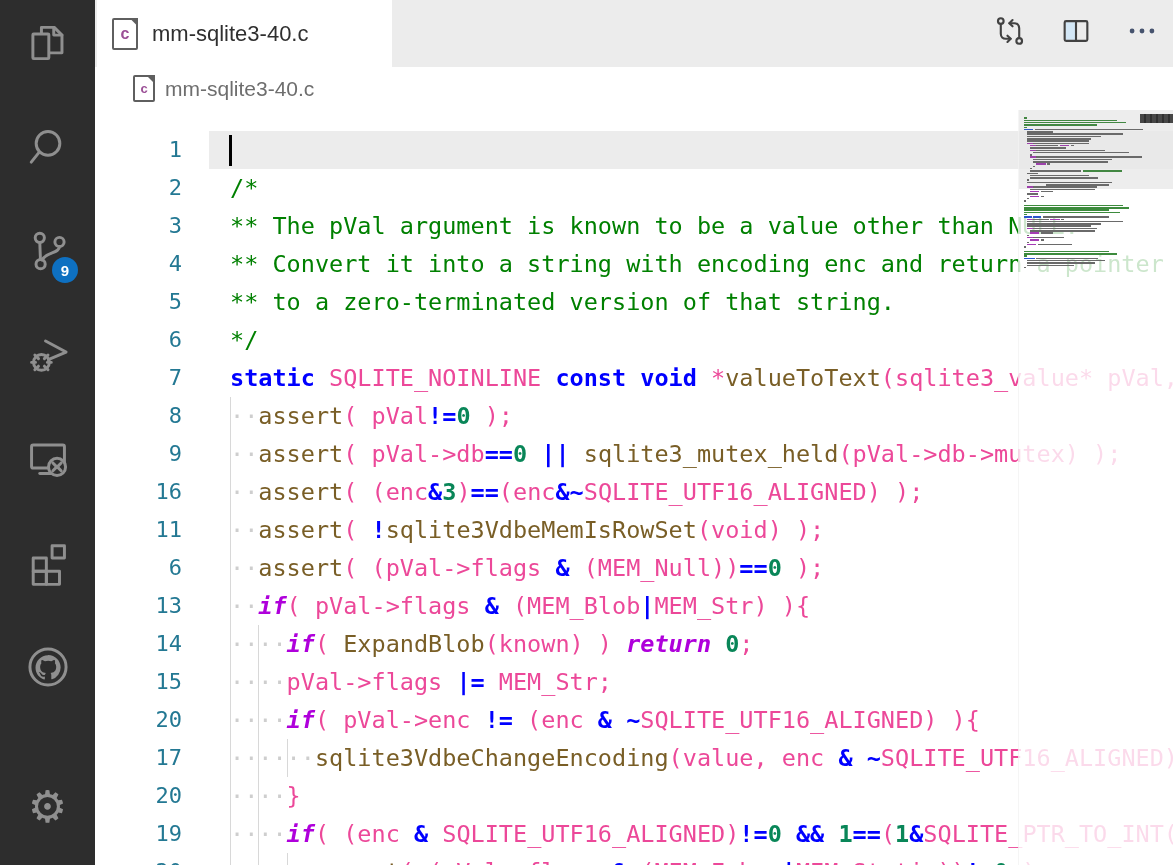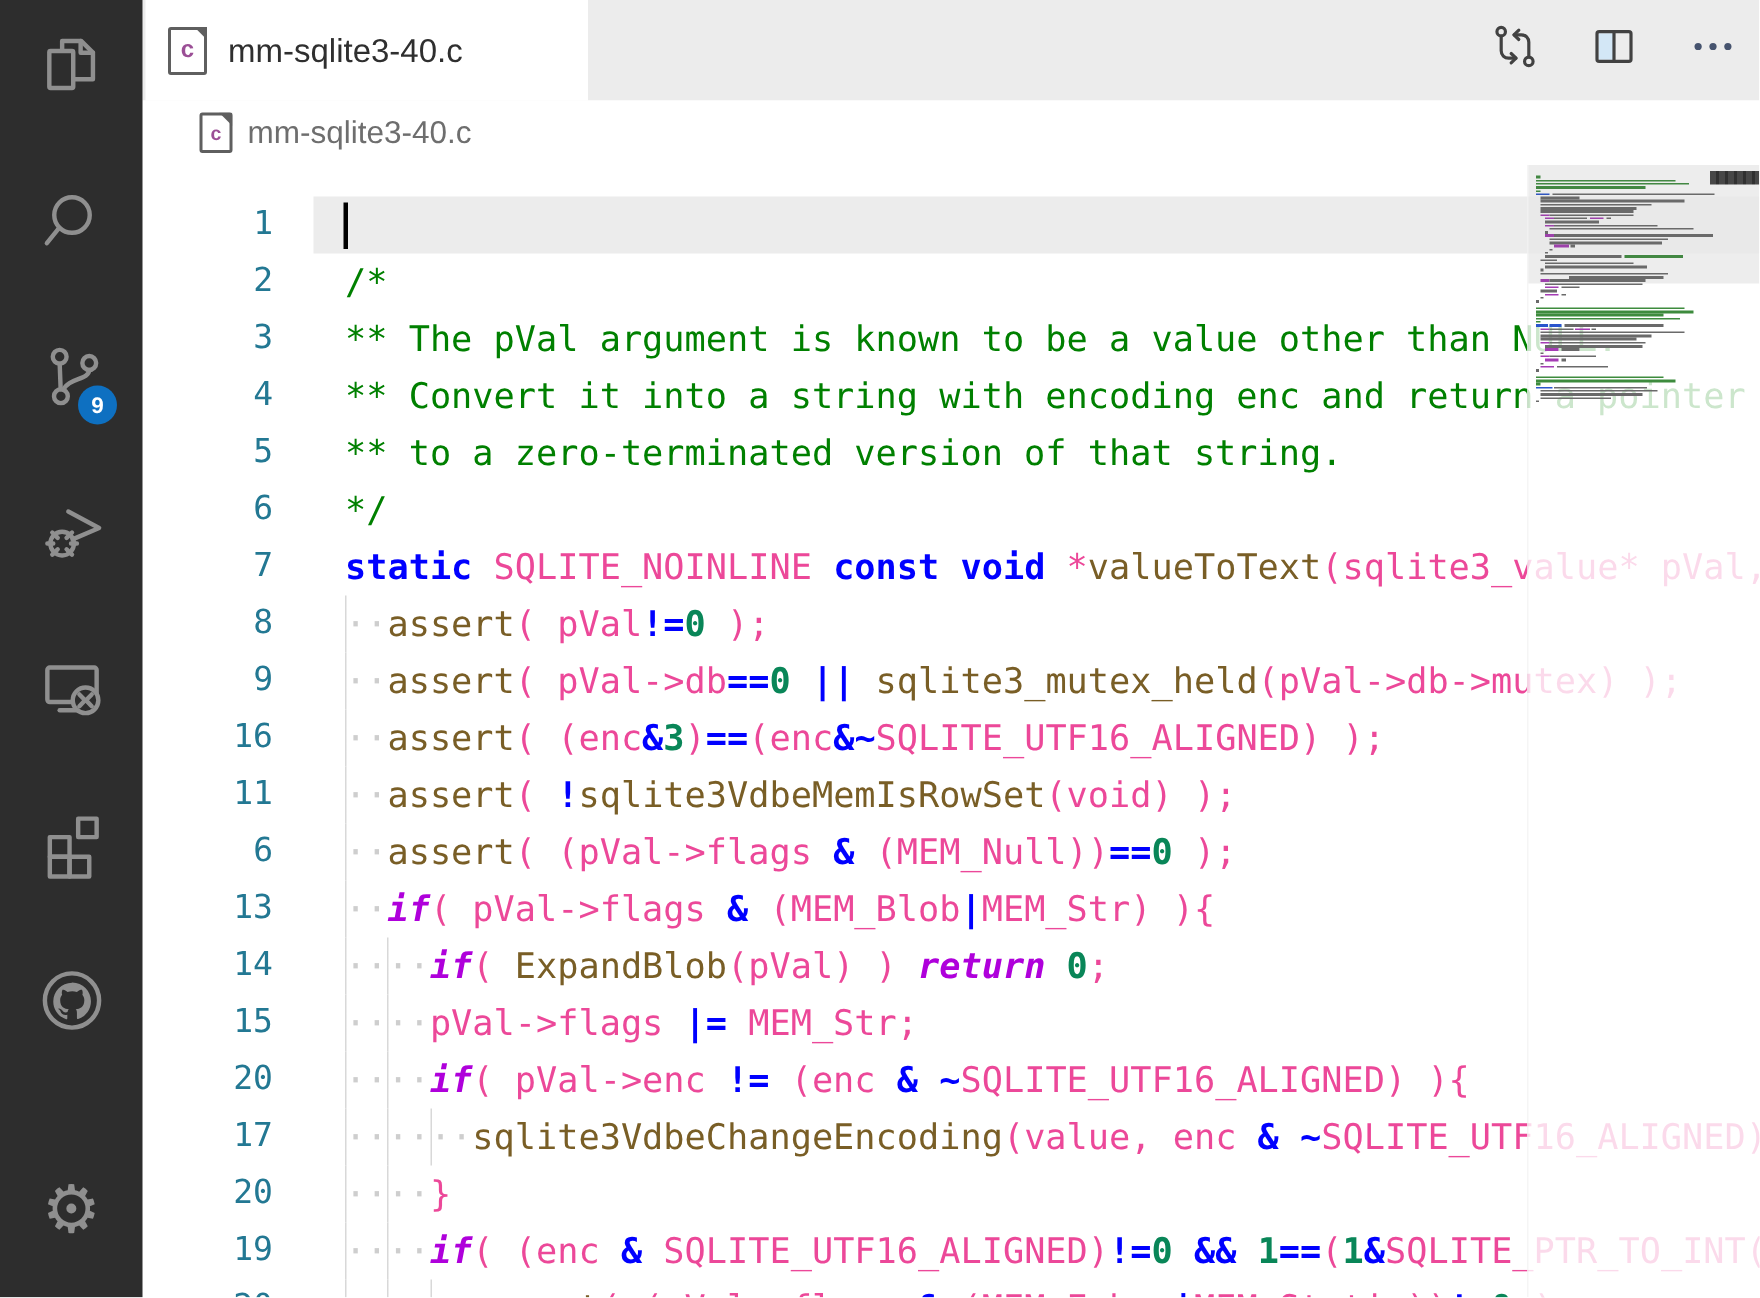--- a/index.html
+++ b/index.html
@@ -205,21 +205,21 @@
         <div class="code-line"><span class="t-c">** Convert it into a string with encoding enc and return a pointer</span></div>
         <div class="code-line"><span class="t-c">** to a zero-terminated version of that string.</span></div>
         <div class="code-line"><span class="t-c">*/</span></div>
         <div class="code-line"><span class="t-k">static</span><span class="t-p"> SQLITE_NOINLINE </span><span class="t-k">const</span><span class="t-p"> </span><span class="t-k">void</span><span class="t-p"> *</span><span class="t-fn">valueToText</span><span class="t-p">(sqlite3_value* pVal, u8 enc){</span></div>
         <div class="code-line"><span class="ind">··</span><span class="t-fn">assert</span><span class="t-p">( pVal</span><span class="t-o">!=</span><span class="t-n">0</span><span class="t-p"> );</span></div>
         <div class="code-line"><span class="ind">··</span><span class="t-fn">assert</span><span class="t-p">( pVal-&gt;db</span><span class="t-o">==</span><span class="t-n">0</span><span class="t-p"> </span><span class="t-o">||</span><span class="t-p"> </span><span class="t-fn">sqlite3_mutex_held</span><span class="t-p">(pVal-&gt;db-&gt;mutex) );</span></div>
         <div class="code-line"><span class="ind">··</span><span class="t-fn">assert</span><span class="t-p">( (enc</span><span class="t-o">&amp;</span><span class="t-n">3</span><span class="t-p">)</span><span class="t-o">==</span><span class="t-p">(enc</span><span class="t-o">&amp;~</span><span class="t-p">SQLITE_UTF16_ALIGNED) );</span></div>
         <div class="code-line"><span class="ind">··</span><span class="t-fn">assert</span><span class="t-p">( </span><span class="t-o">!</span><span class="t-fn">sqlite3VdbeMemIsRowSet</span><span class="t-p">(void) );</span></div>
         <div class="code-line"><span class="ind">··</span><span class="t-fn">assert</span><span class="t-p">( (pVal-&gt;flags </span><span class="t-o">&amp;</span><span class="t-p"> (MEM_Null))</span><span class="t-o">==</span><span class="t-n">0</span><span class="t-p"> );</span></div>
         <div class="code-line"><span class="ind">··</span><span class="t-ct">if</span><span class="t-p">( pVal-&gt;flags </span><span class="t-o">&amp;</span><span class="t-p"> (MEM_Blob</span><span class="t-o">|</span><span class="t-p">MEM_Str) ){</span></div>
-        <div class="code-line"><span class="ind">··</span><span class="ind">··</span><span class="t-ct">if</span><span class="t-p">( </span><span class="t-fn">ExpandBlob</span><span class="t-p">(pVal) ) </span><span class="t-ct">return</span><span class="t-p"> </span><span class="t-n">0</span><span class="t-p">;</span></div>
+        <div class="code-line"><span class="ind">··</span><span class="ind">··</span><span class="t-ct">if</span><span class="t-p">( </span><span class="t-fn">ExpandBlob</span><span class="t-p">(known) ) </span><span class="t-ct">return</span><span class="t-p"> </span><span class="t-n">0</span><span class="t-p">;</span></div>
         <div class="code-line"><span class="ind">··</span><span class="ind">··</span><span class="t-p">pVal-&gt;flags </span><span class="t-o">|=</span><span class="t-p"> MEM_Str;</span></div>
         <div class="code-line"><span class="ind">··</span><span class="ind">··</span><span class="t-ct">if</span><span class="t-p">( pVal-&gt;enc </span><span class="t-o">!=</span><span class="t-p"> (enc </span><span class="t-o">&amp;</span><span class="t-p"> </span><span class="t-o">~</span><span class="t-p">SQLITE_UTF16_ALIGNED) ){</span></div>
         <div class="code-line"><span class="ind">··</span><span class="ind">··</span><span class="ind">··</span><span class="t-fn">sqlite3VdbeChangeEncoding</span><span class="t-p">(value, enc </span><span class="t-o">&amp;</span><span class="t-p"> </span><span class="t-o">~</span><span class="t-p">SQLITE_UTF16_ALIGNED);</span></div>
         <div class="code-line"><span class="ind">··</span><span class="ind">··</span><span class="t-p">}</span></div>
         <div class="code-line"><span class="ind">··</span><span class="ind">··</span><span class="t-ct">if</span><span class="t-p">( (enc </span><span class="t-o">&amp;</span><span class="t-p"> SQLITE_UTF16_ALIGNED)</span><span class="t-o">!=</span><span class="t-n">0</span><span class="t-p"> </span><span class="t-o">&amp;&amp;</span><span class="t-p"> </span><span class="t-n">1</span><span class="t-o">==</span><span class="t-p">(</span><span class="t-n">1</span><span class="t-o">&amp;</span><span class="t-p">SQLITE_PTR_TO_INT(pVal-&gt;z)) ){</span></div>
         <div class="code-line"><span class="ind">··</span><span class="ind">··</span><span class="ind">··</span><span class="t-fn">assert</span><span class="t-p">( (pVal-&gt;flags </span><span class="t-o">&amp;</span><span class="t-p"> (MEM_Ephem</span><span class="t-o">|</span><span class="t-p">MEM_Static))</span><span class="t-o">!=</span><span class="t-n">0</span><span class="t-p"> );</span></div>
       </div>
     <div class="cursor"></div>
     <div class="minimap" id="minimap">
       <div id="mmlines">

